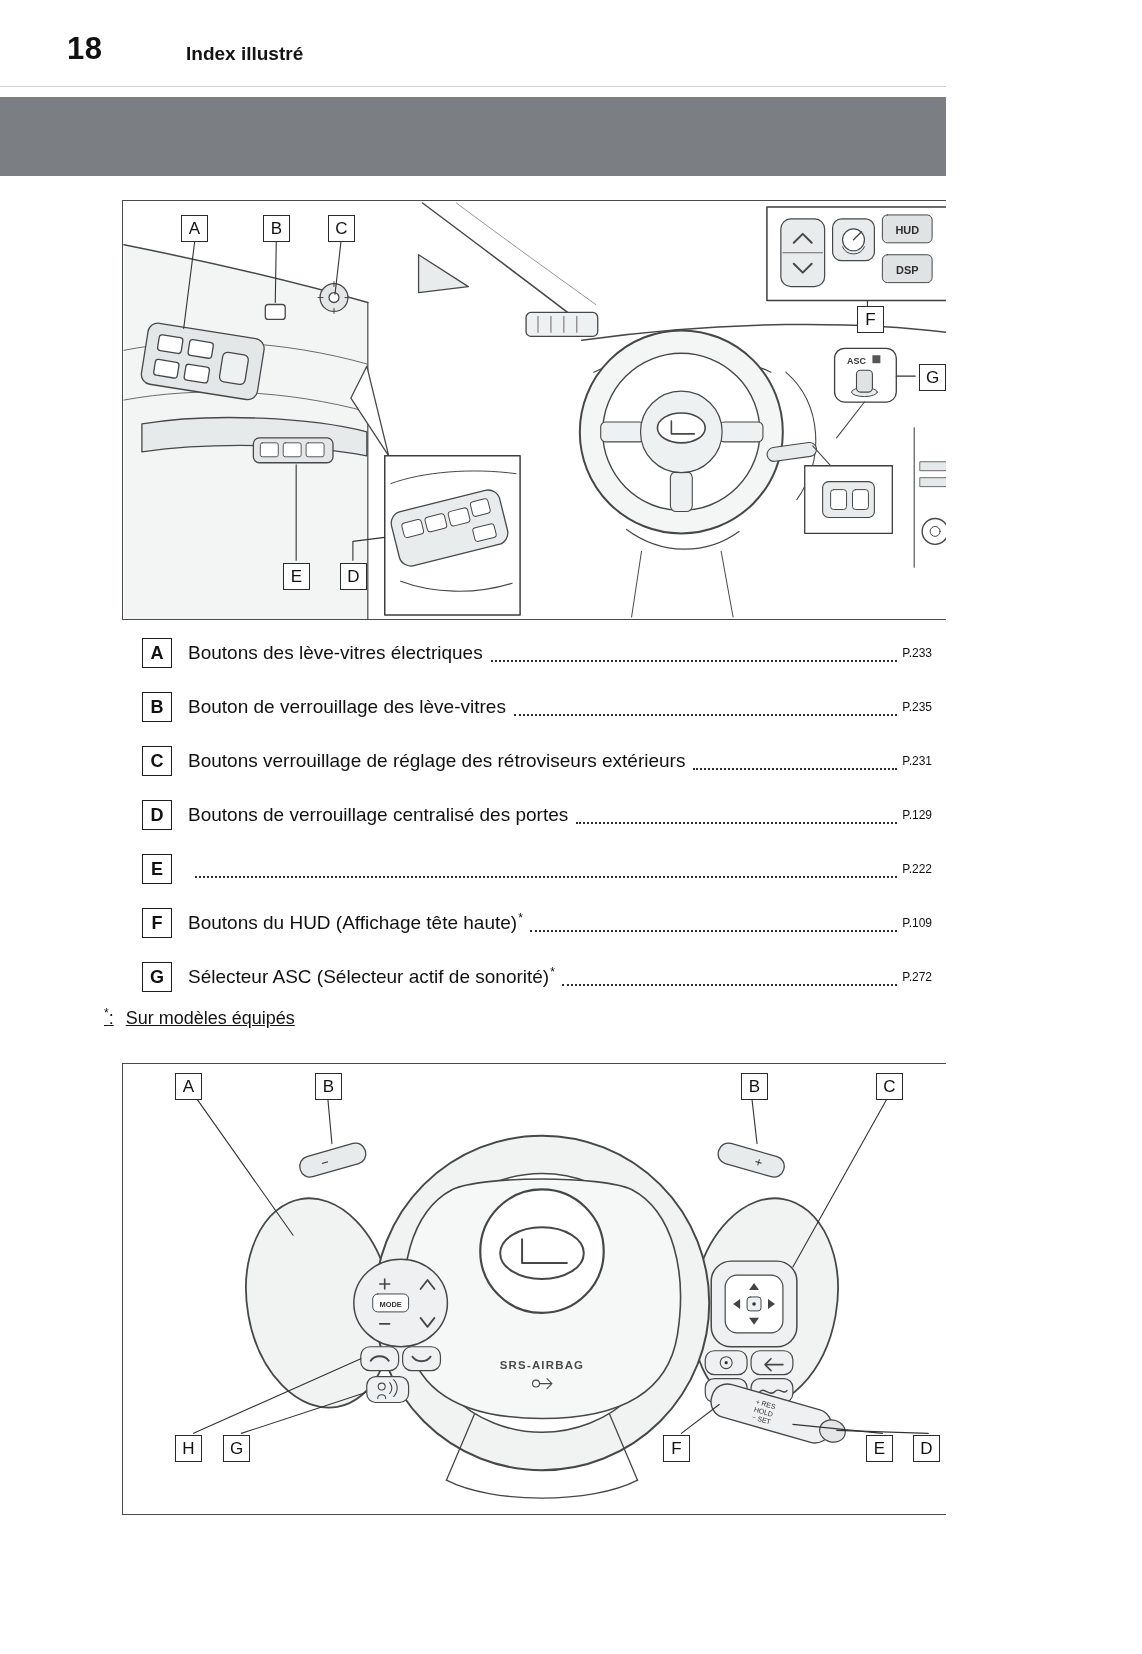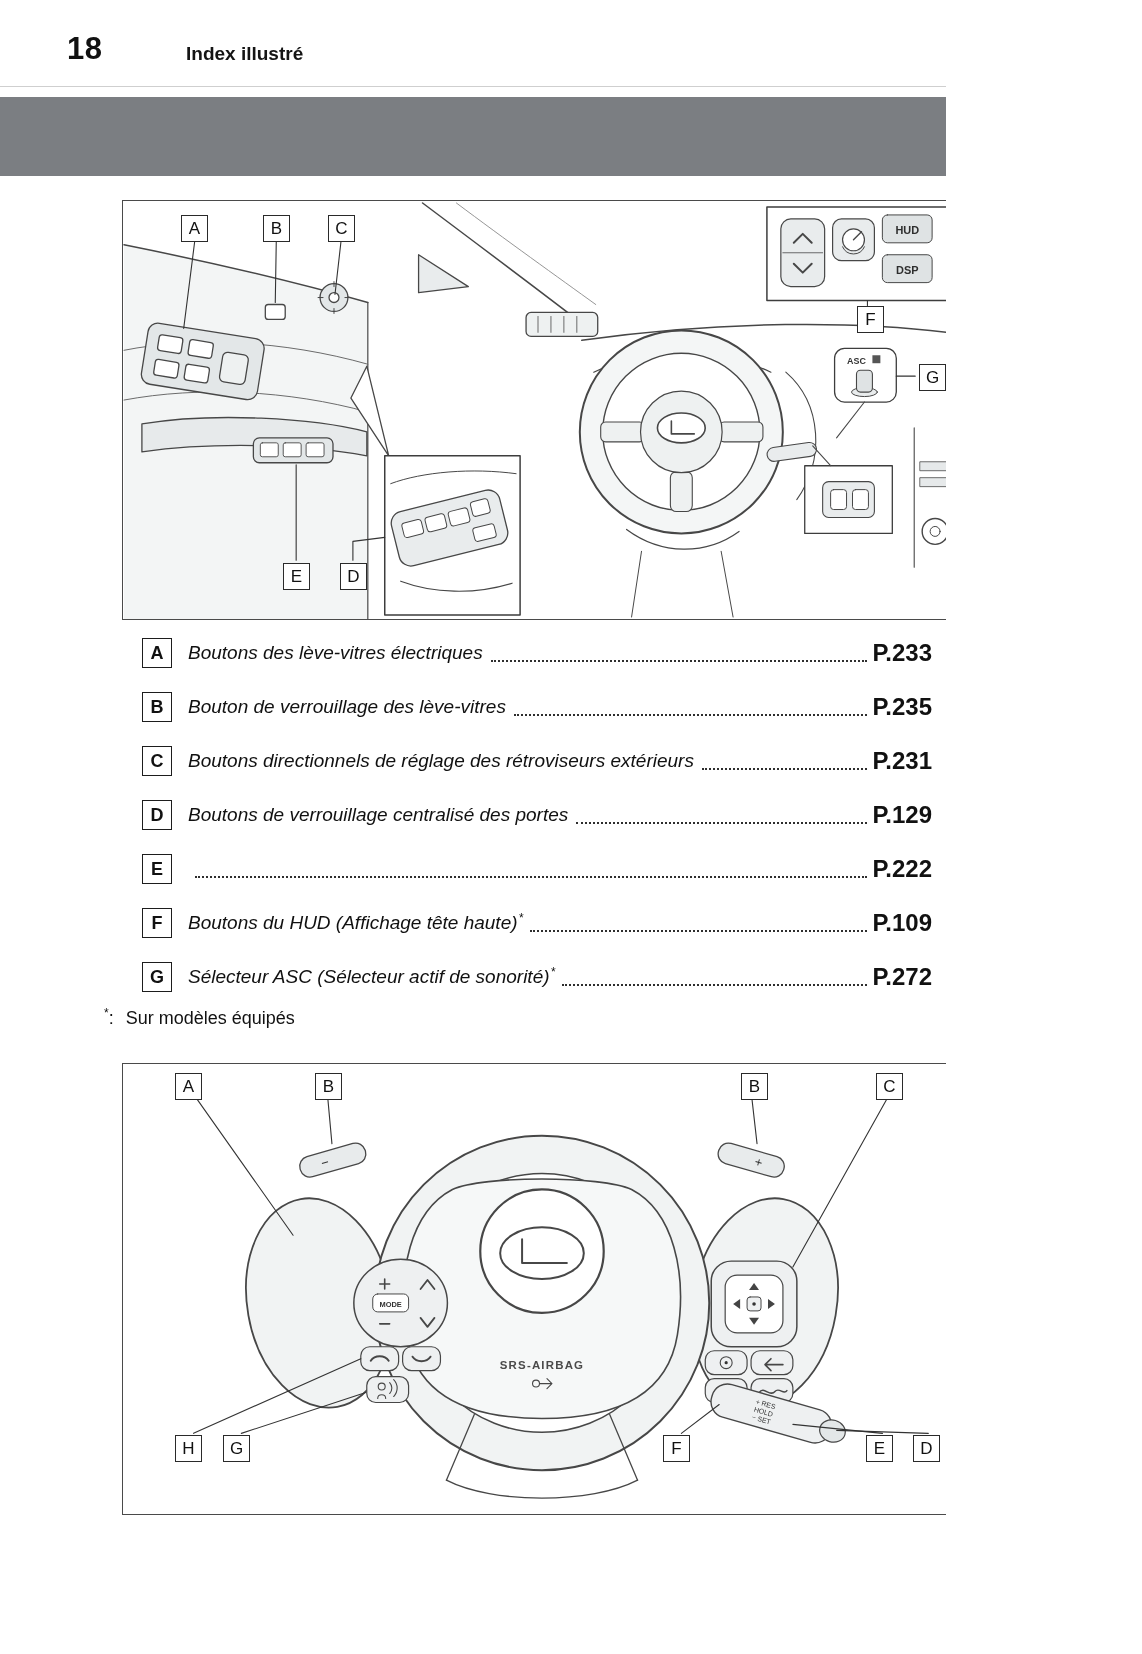--- a/index.html
+++ b/index.html
@@ -17,26 +17,26 @@
   .sketch{position:absolute;left:0;top:0;width:100%;height:100%;}
   .callout{position:absolute;width:27px;height:27px;background:#fff;border:1.5px solid #2a2a2a;
            box-sizing:border-box;display:flex;align-items:center;justify-content:center;
            font-size:17px;font-weight:400;z-index:3;}
   
   .index-list{position:absolute;left:142px;top:638px;width:790px;}
   .idx-row{display:flex;align-items:center;height:30px;margin-bottom:24px;}
   .idx-letter{width:30px;height:30px;border:1.6px solid #1d1d1d;box-sizing:border-box;flex:0 0 auto;
               display:flex;align-items:center;justify-content:center;font-weight:700;font-size:18px;
               margin-right:16px;}
-  .idx-label{font-size:19px;white-space:nowrap;font-style:italic;}
+  .idx-label{font-size:19px;white-space:nowrap;}
   .idx-label sup{font-size:12px;margin-left:1px;}
   .idx-leader{flex:1;min-width:20px;border-bottom:2.4px dotted #2e2e2e;margin:0 5px 6px 7px;align-self:flex-end;}
-  .idx-page{font-size:24px;white-space:nowrap;font-weight:bold;}
-  
-  .footnote{position:absolute;left:104px;top:1006px;font-size:18px;}
+  .idx-page{font-size:12px;white-space:nowrap;}
+  
+  .footnote{position:absolute;left:104px;top:1006px;font-size:18px;text-decoration:underline;}
   .footnote sup{font-size:12px;}
   .footnote .fn-text{margin-left:12px;}
   
   svg text{font-family:"Liberation Sans",sans-serif;}
   .svg-btn-label{font-size:11px;font-weight:700;fill:#2e2e2e;}
   .svg-tiny{font-size:7px;fill:#333;}
   .srs-text{font-size:11.5px;font-weight:700;fill:#4a4a4a;letter-spacing:1.2px;}
 </style>
 </head>
 <body>
@@ -202,21 +202,21 @@
 
     <div class="idx-row">
       <span class="idx-letter">B</span>
       <span class="idx-label"><span>Bouton de verrouillage des lève-vitres</span><sup></sup></span>
       <span class="idx-leader"></span>
       <span class="idx-page">P.235</span>
     </div>
 
     <div class="idx-row">
       <span class="idx-letter">C</span>
-      <span class="idx-label"><span>Boutons directionnels de réglage des rétroviseurs extérieurs</span><sup></sup></span>
+      <span class="idx-label"><span>Boutons verrouillage de réglage des rétroviseurs extérieurs</span><sup></sup></span>
       <span class="idx-leader"></span>
       <span class="idx-page">P.231</span>
     </div>
 
     <div class="idx-row">
       <span class="idx-letter">D</span>
       <span class="idx-label"><span>Boutons de verrouillage centralisé des portes</span><sup></sup></span>
       <span class="idx-leader"></span>
       <span class="idx-page">P.129</span>
     </div>

